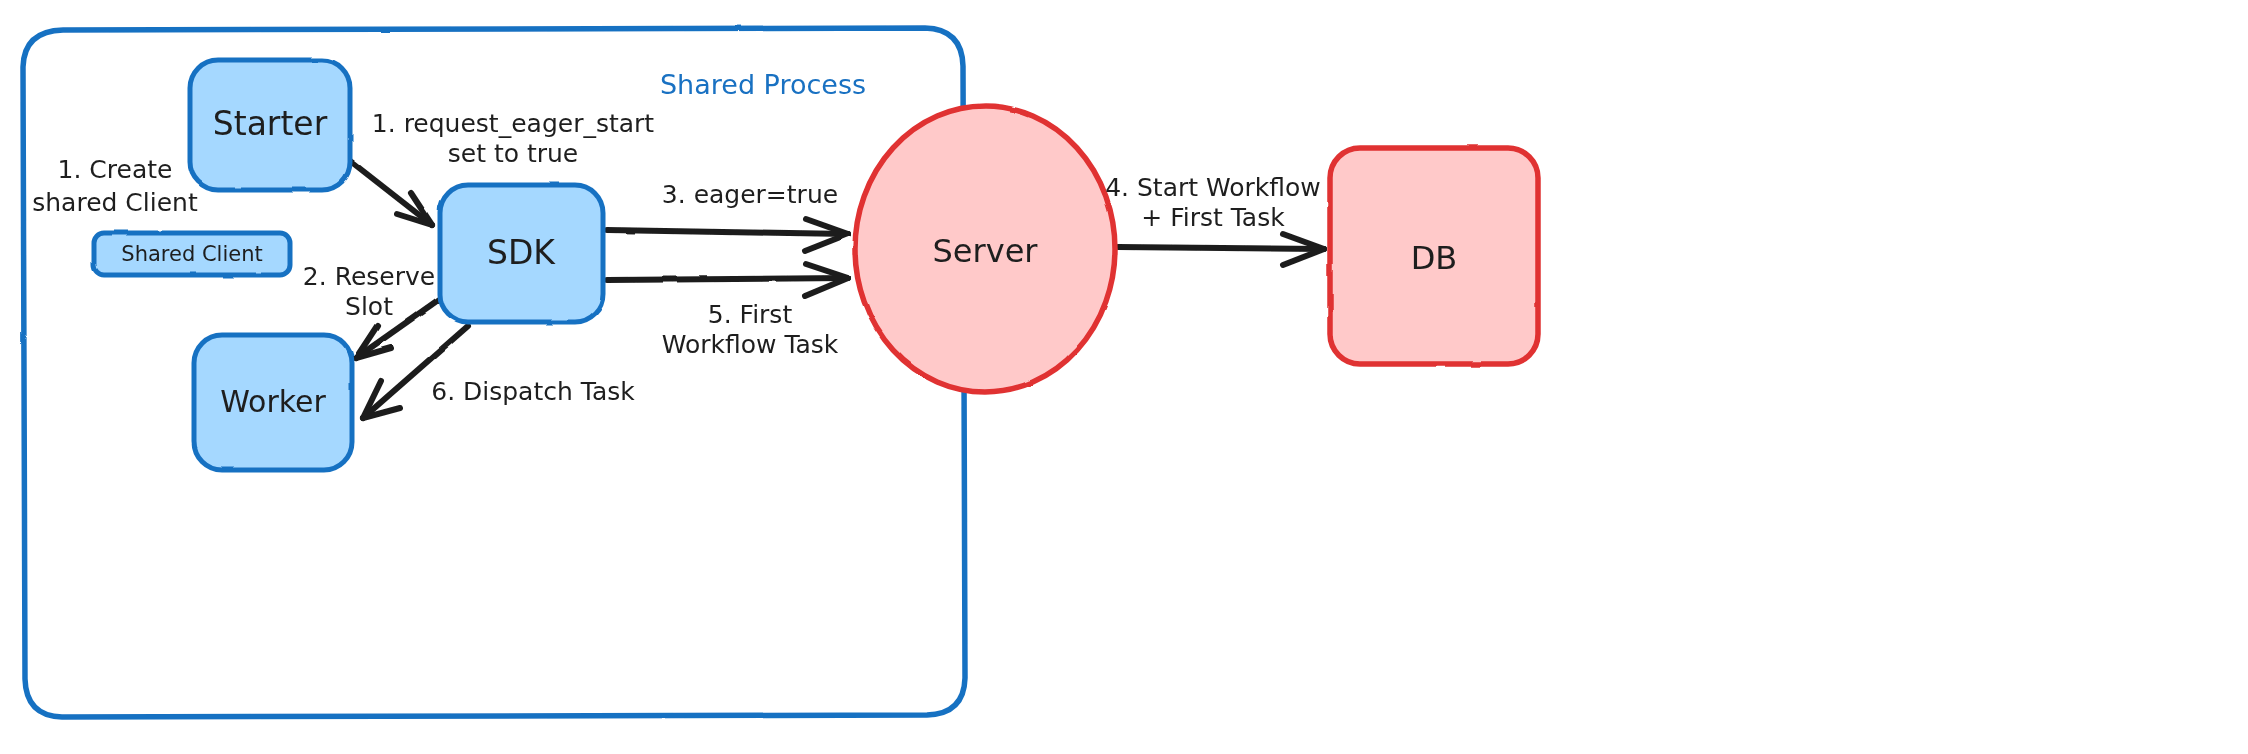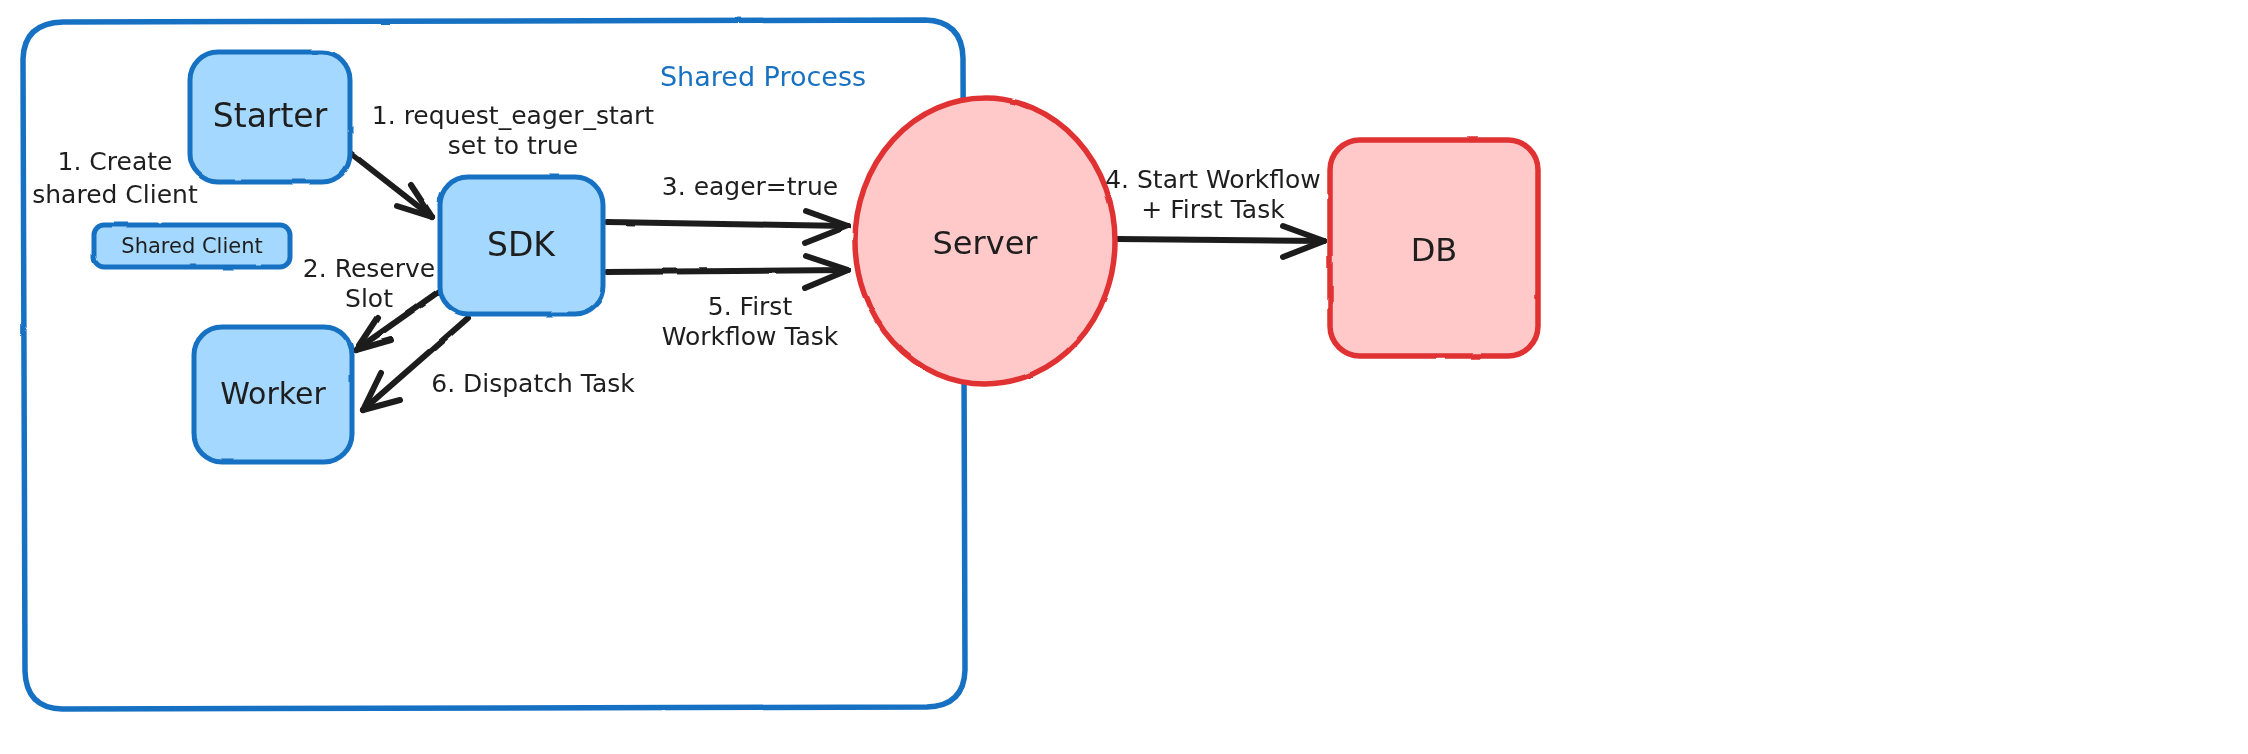--- a/index.html
+++ b/index.html
@@ -11,20 +11,21 @@
     width: 2248px;
     height: 754px;
     font-family: "DejaVu Sans", sans-serif;
     overflow: hidden;
   }
   #diagram-root {
     position: relative;
     width: 2248px;
     height: 620px;
     background: #ffffff;
+    margin-top: 8px;
   }
   svg.canvas {
     position: absolute;
     top: 0; left: 0;
     width: 2248px;
     height: 754px;
   }
   .node-label {
     font-family: "DejaVu Sans", sans-serif;
     fill: #1e1e1e;

